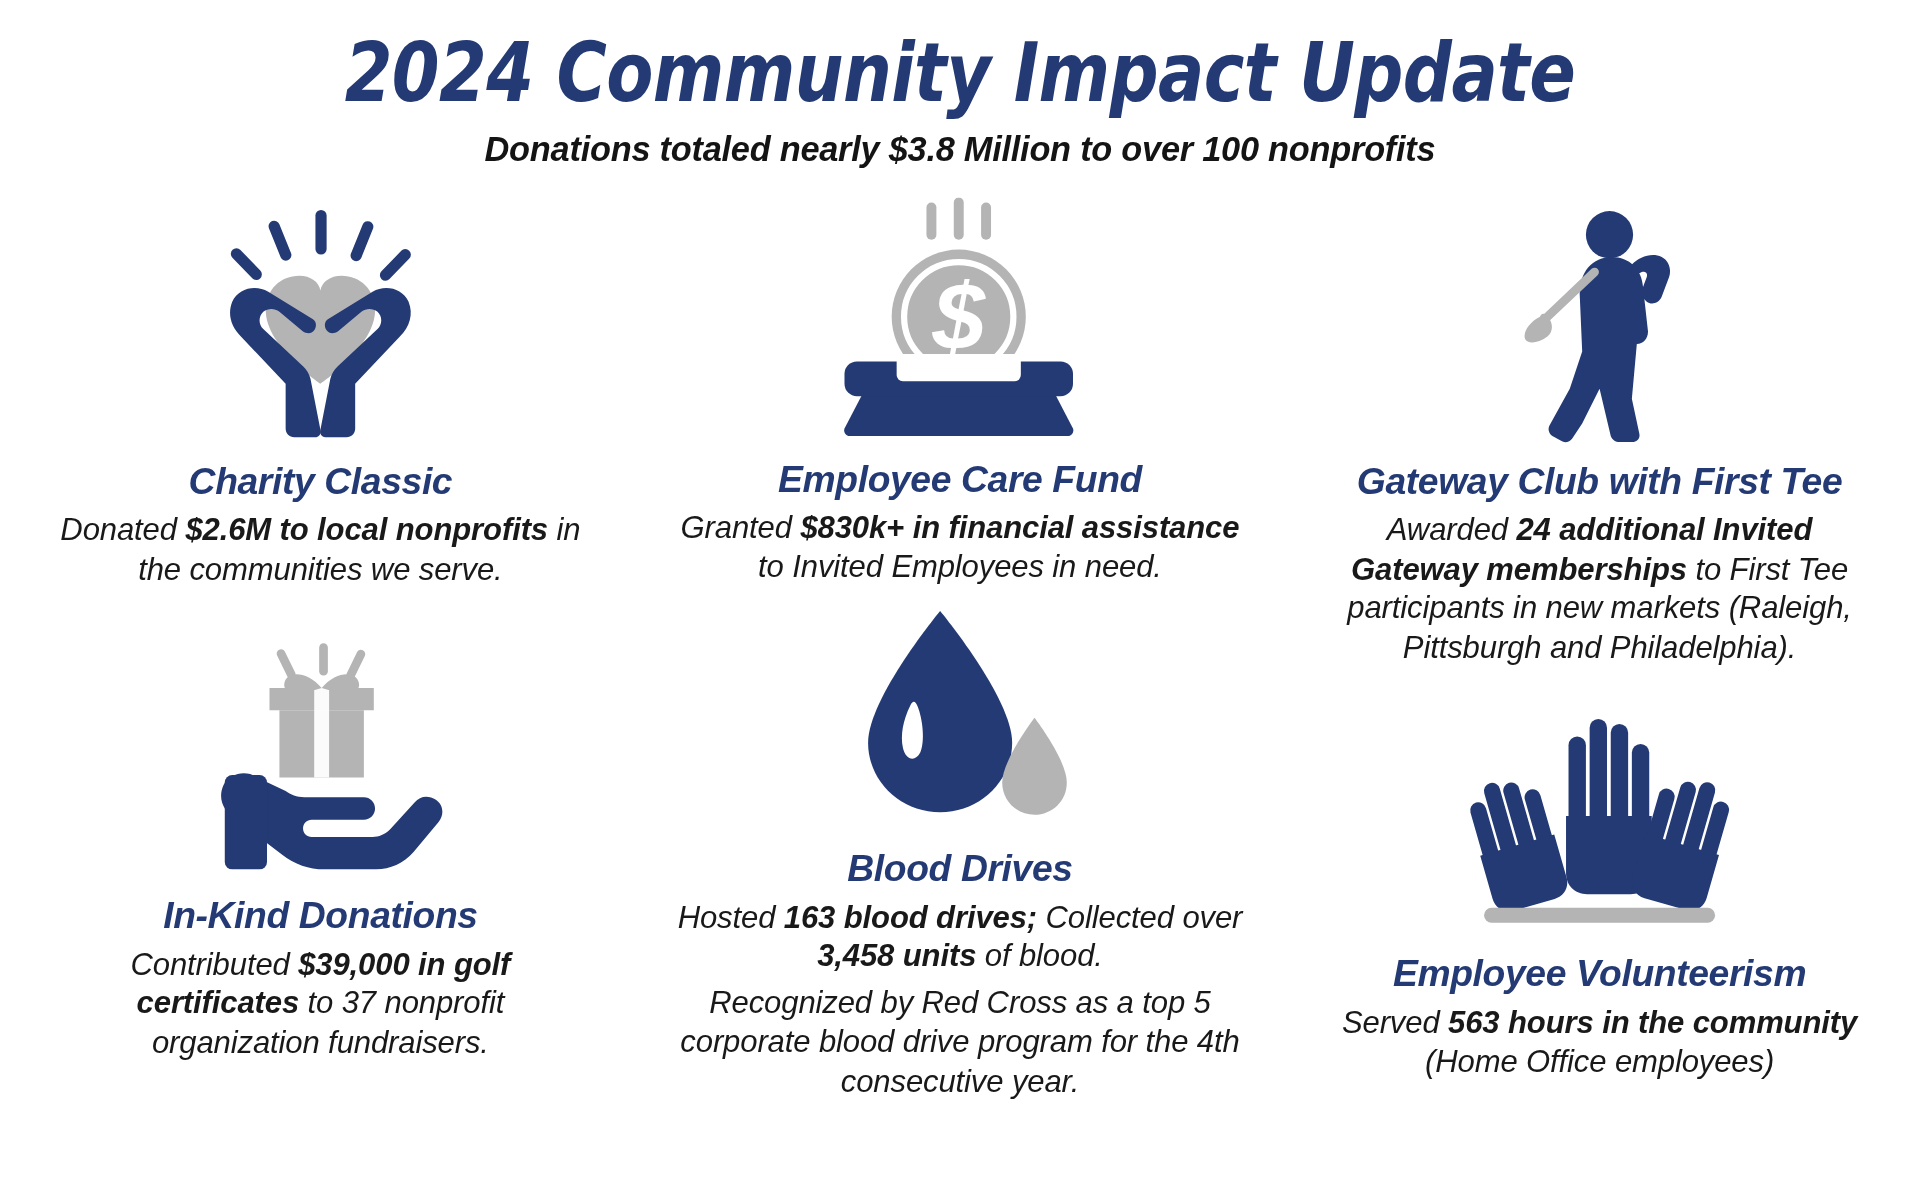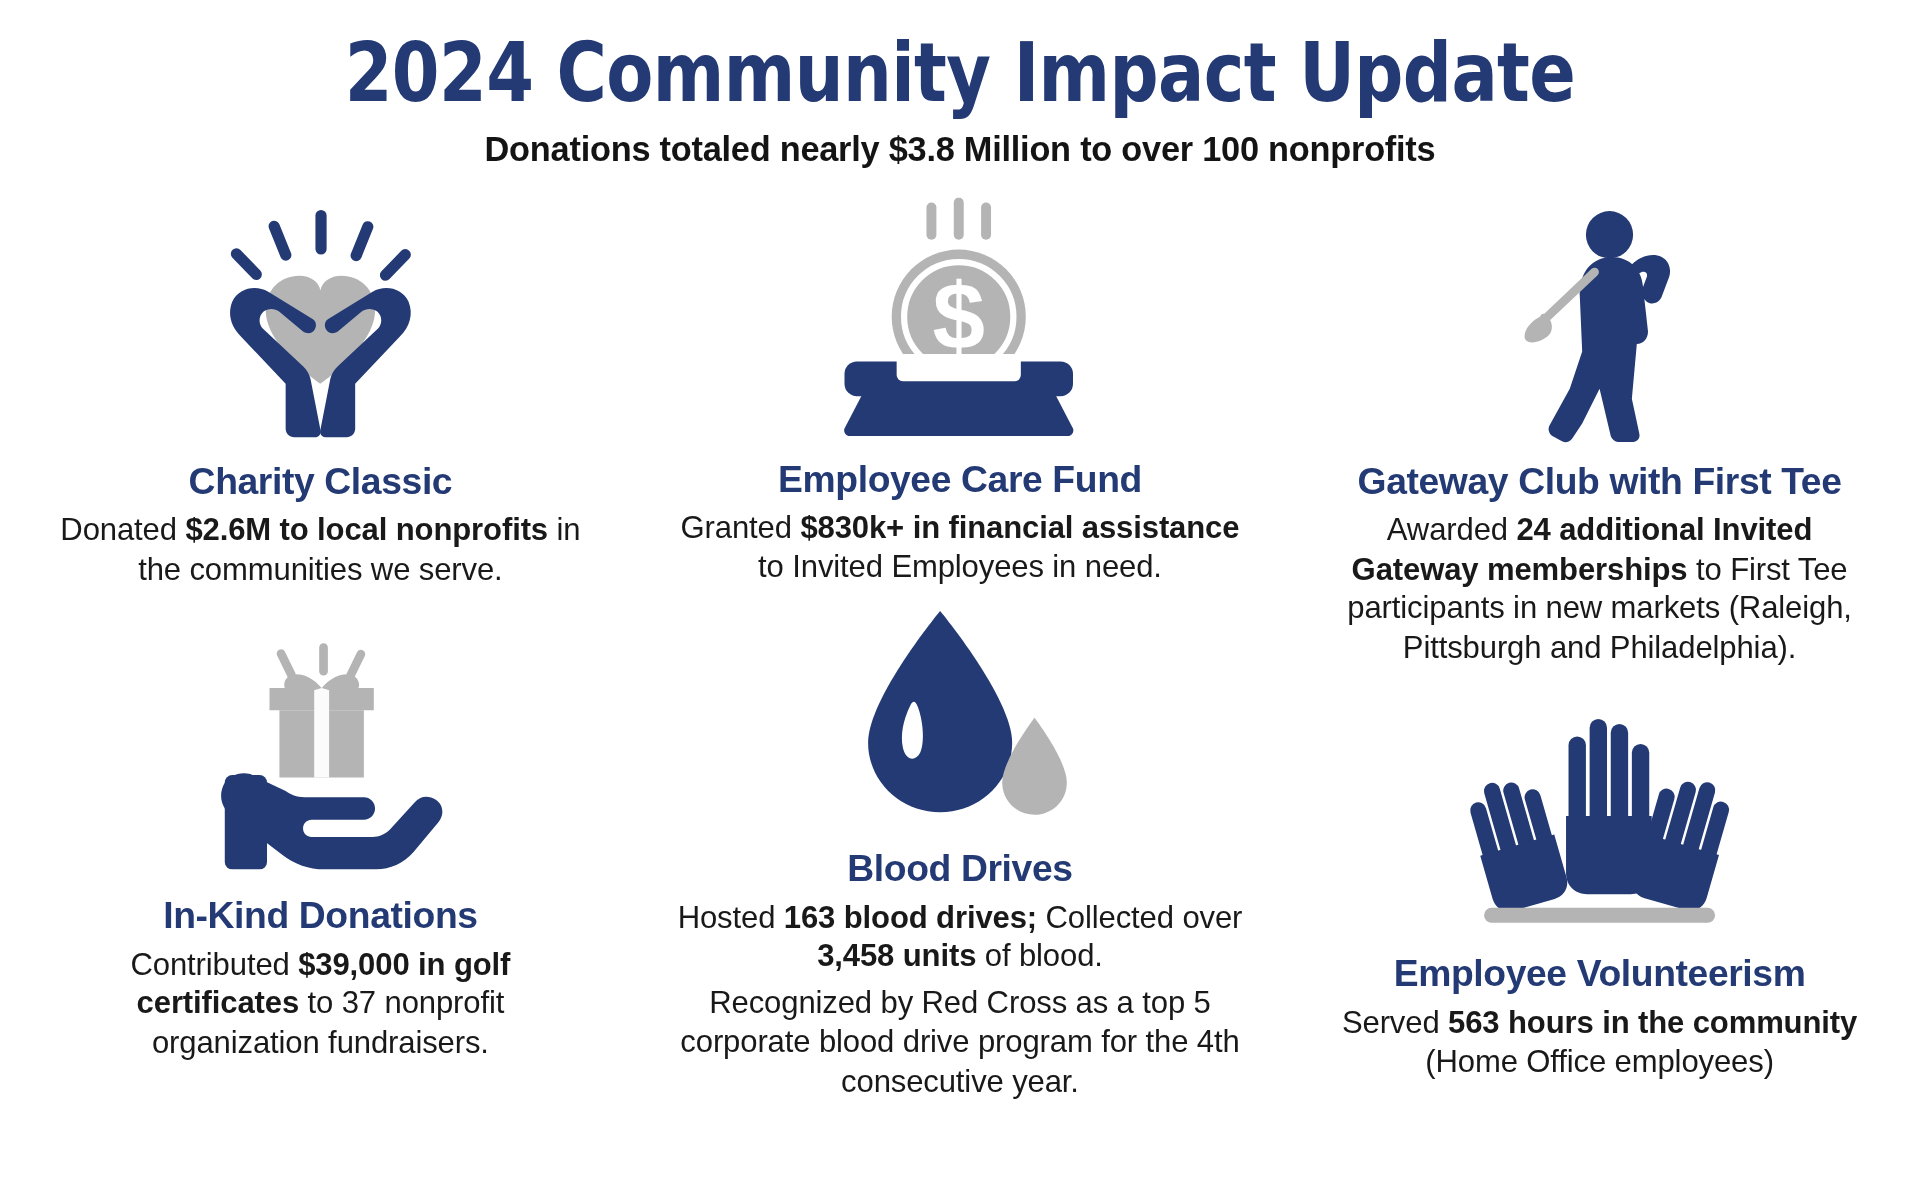--- a/index.html
+++ b/index.html
@@ -6,20 +6,21 @@
   html, body {
     width: 1920px; height: 1200px;
     background: #ffffff;
     font-family: "Liberation Sans", sans-serif;
     overflow: hidden;
   }
   .page {
     position: relative;
     width: 1920px; height: 1060px;
     background: #ffffff;
+    font-style: italic;
   }
   .canvas {
     position: absolute;
     left: 0; top: 0;
     width: 1546px; height: 957px;
     transform: scale(1.2419);
     transform-origin: 0 0;
     background: #ffffff;
   }
 

